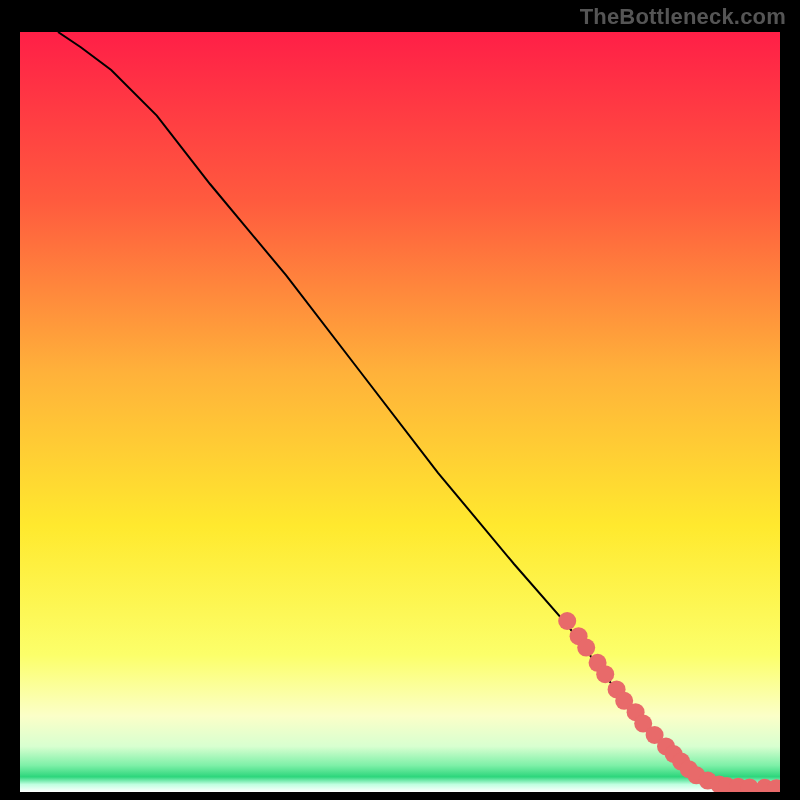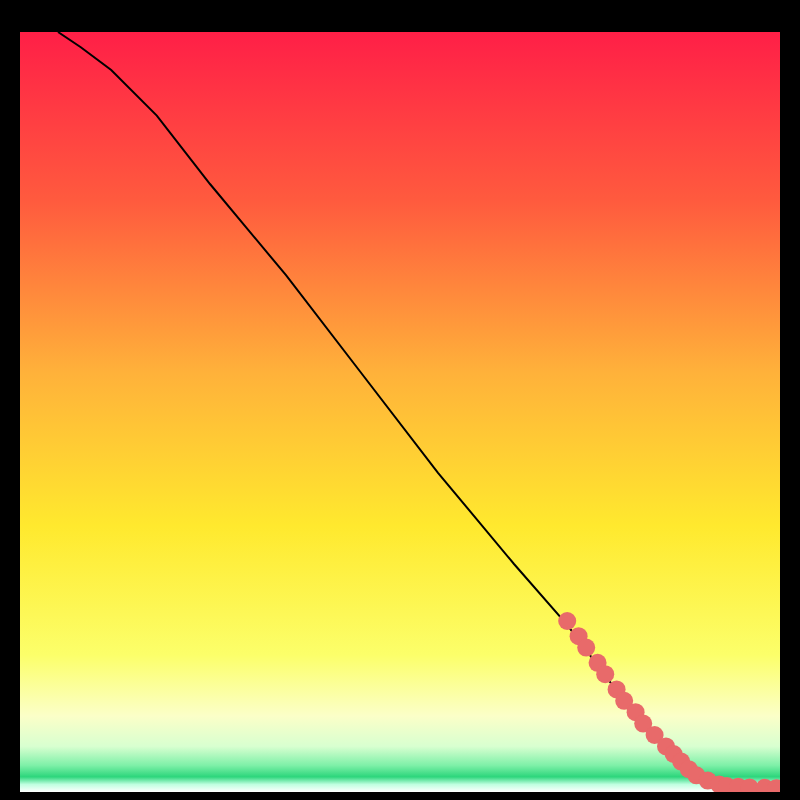--- a/index.html
+++ b/index.html
@@ -34,20 +34,21 @@
     width: 760px;
     height: 760px;
   }
   svg { display: block; }
 </style>
 </head>
 <body>
 
 <div class="stage">
 
+  <div class="watermark">TheBottleneck.com</div>
 
   <div class="chart-frame">
     <svg id="chart-svg" width="760" height="760" viewBox="0 0 760 760">
       <defs>
         <linearGradient id="bg-grad" x1="0" y1="0" x2="0" y2="1">
           <stop offset="0%" stop-color="#ff1f47"></stop>
           <stop offset="22%" stop-color="#ff5a3e"></stop>
           <stop offset="45%" stop-color="#ffb23a"></stop>
           <stop offset="65%" stop-color="#ffe92e"></stop>
           <stop offset="82%" stop-color="#fcff6a"></stop>

